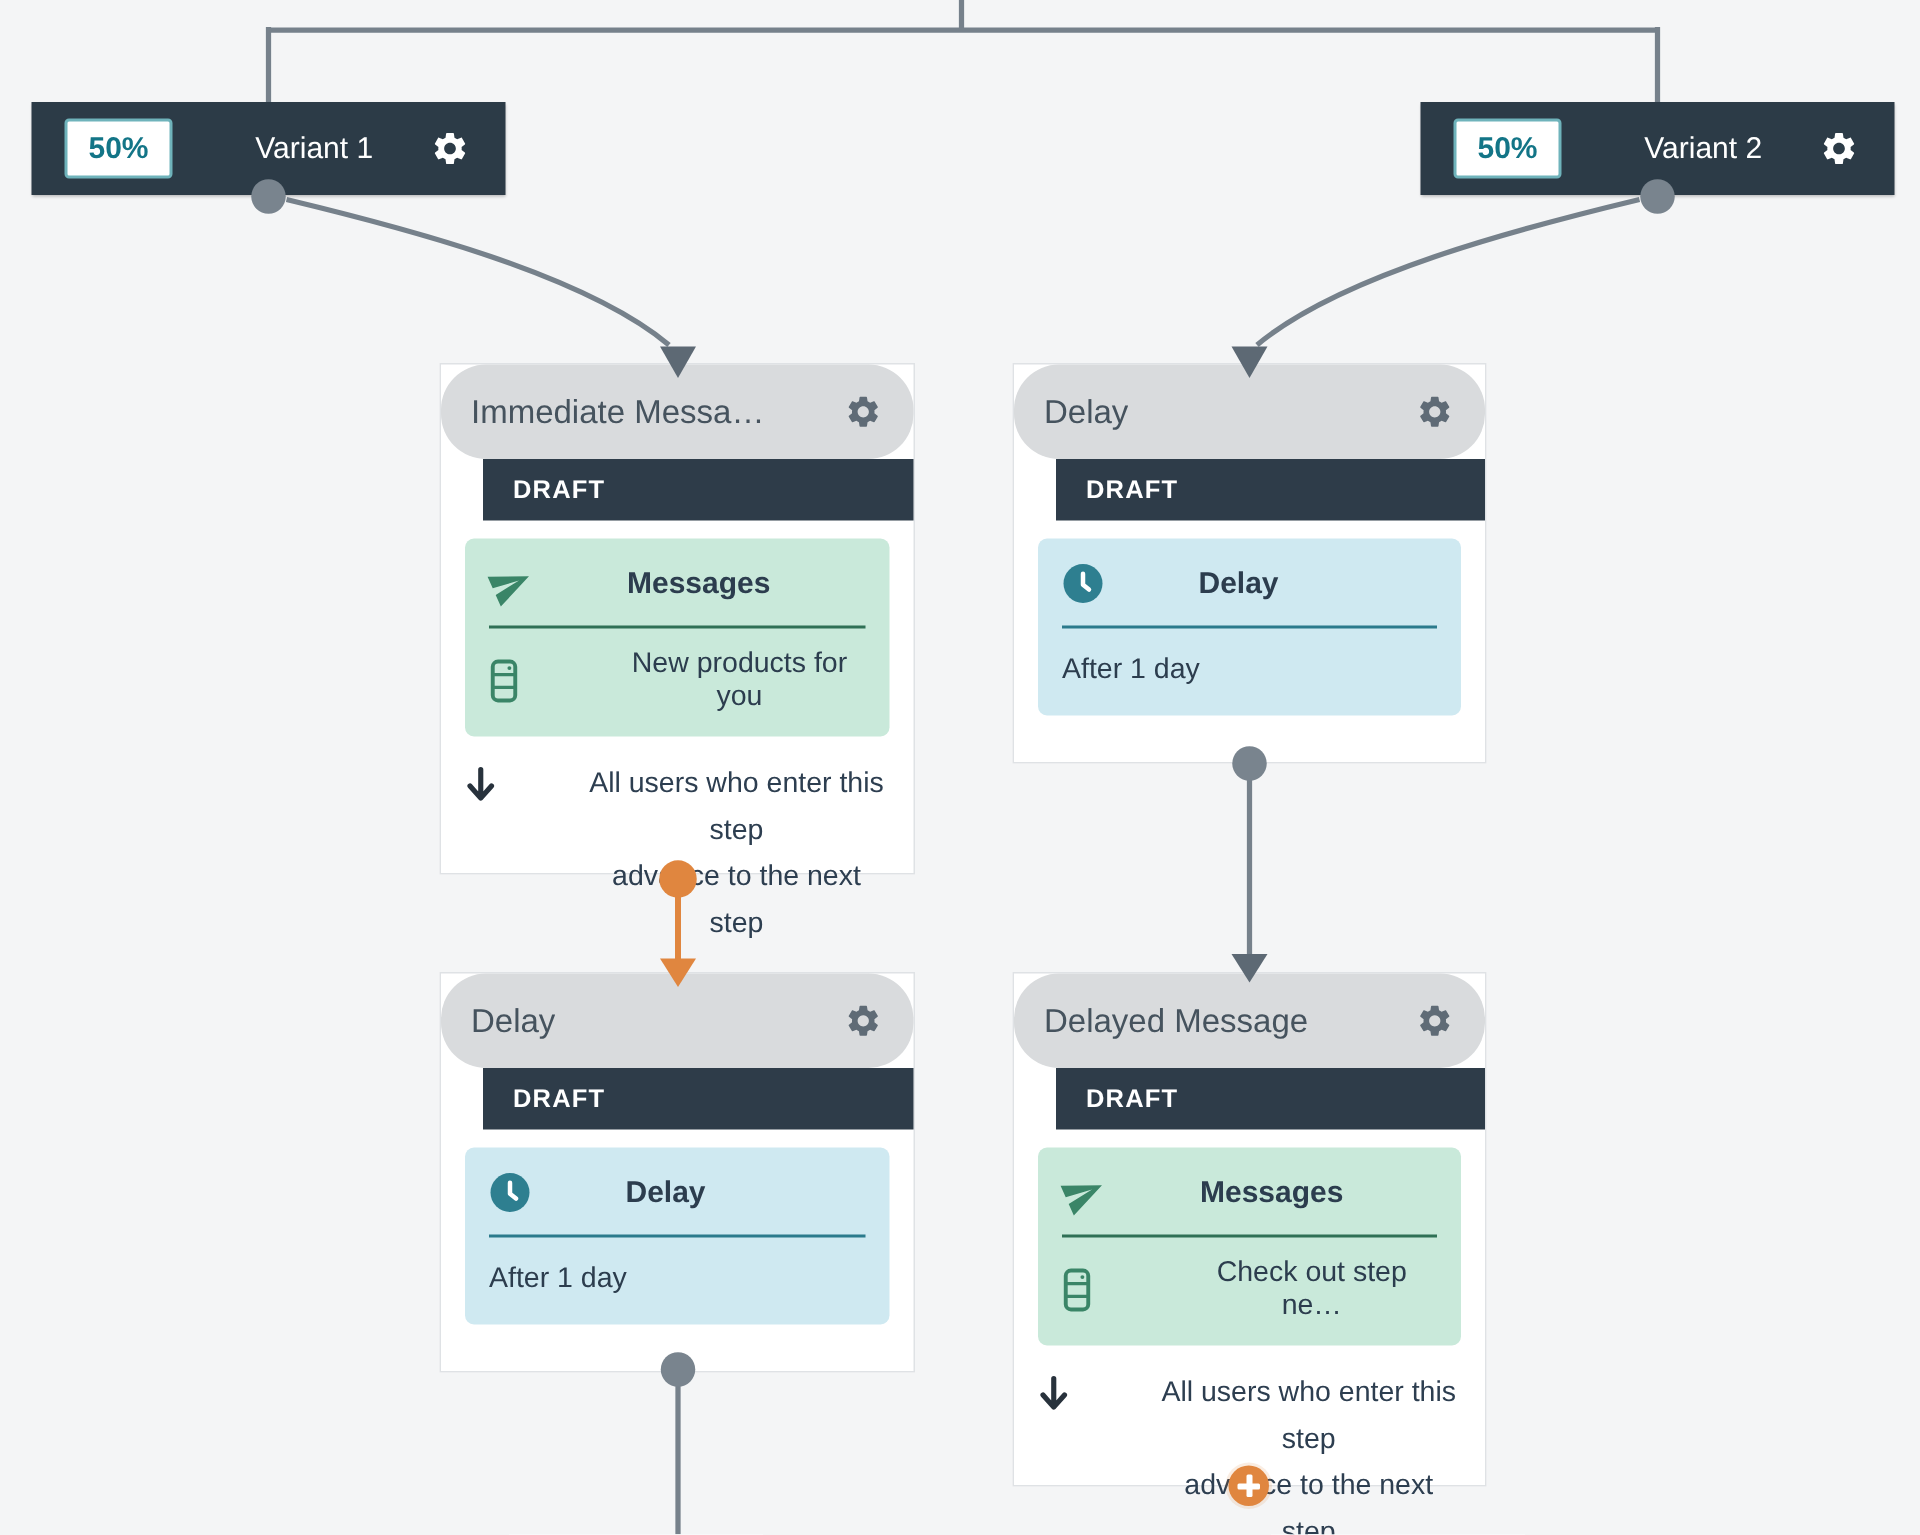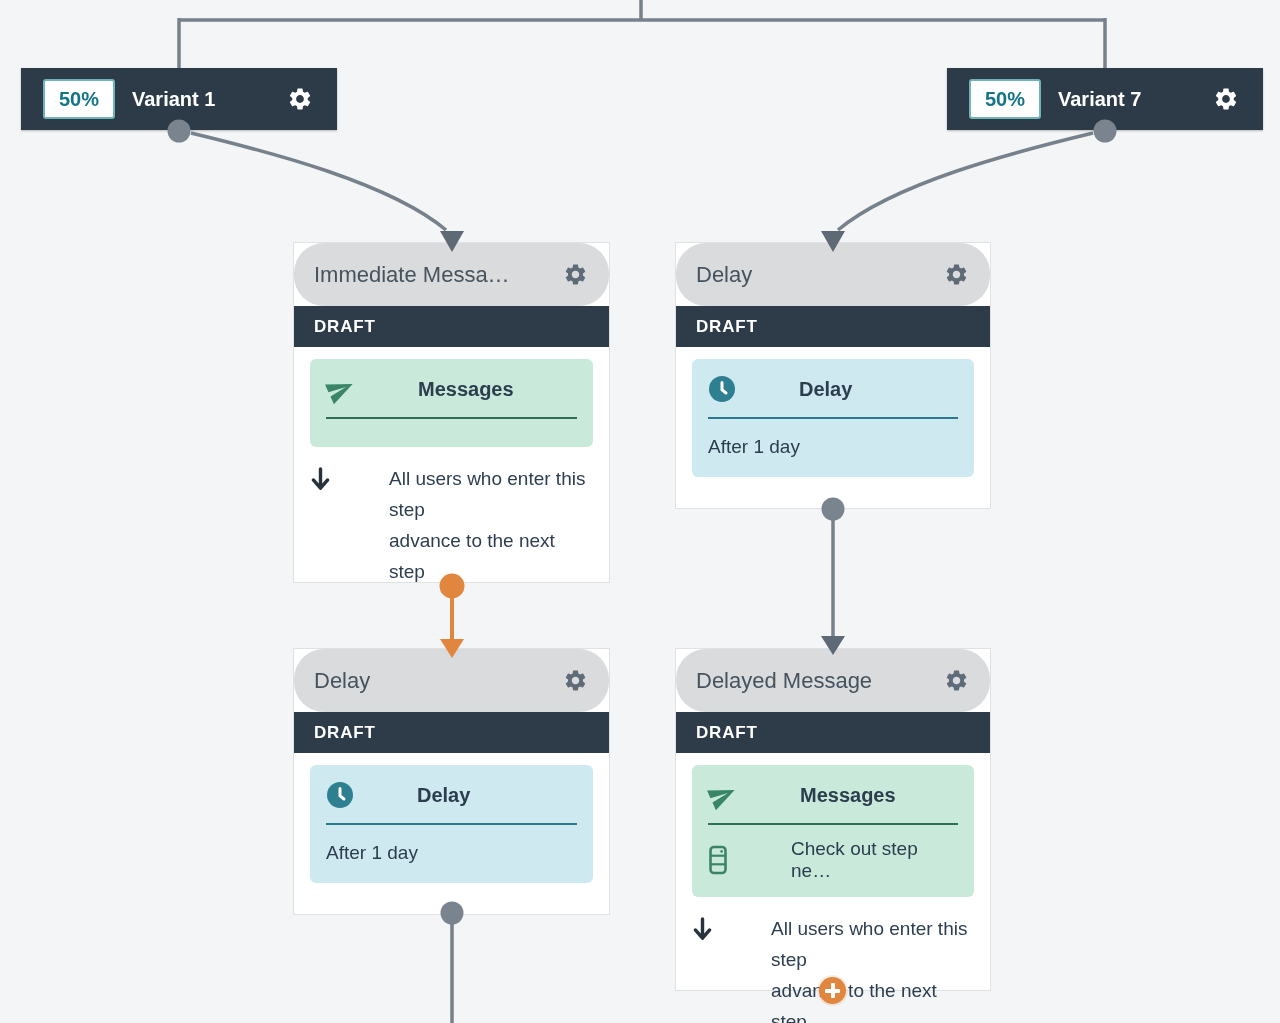--- a/index.html
+++ b/index.html
@@ -1,55 +1,56 @@
 <!DOCTYPE html>
 <html><head>
 <meta charset="utf-8">
 <style>
   html,body { margin:0; padding:0; }
   body { font-family:"Liberation Sans","DejaVu Sans",sans-serif; }
   .canvas {
     position:relative; width:1280px; height:1023px;
-    background:#f4f5f6; overflow:hidden;
+    background:#f4f5f6; overflow:hidden;text-align:center;
   }
   svg.connectors {
     position:absolute; left:0; top:0; width:1280px; height:1023px;
     z-index:3; pointer-events:none;
   }
   
   .variant-node {
     position:absolute; width:316px; height:62px; background:#2c3b47;
     display:flex; align-items:center; z-index:2; box-sizing:border-box;
     box-shadow:0 1px 2px rgba(0,0,0,.25);
   }
   .pct-box {
     margin-left:22px; width:68px; height:36px; background:#ffffff;
     border:2px solid #6fb3bb; border-radius:3px;
     display:flex; align-items:center; justify-content:center;
     color:#137587; font-size:20px; font-weight:bold;
   }
-  .variant-label { margin-left:17px; color:#ffffff; font-size:20px; font-weight:bold; flex:1; }
+  .variant-label { margin-left:17px; color:#ffffff; font-size:20px; font-weight:normal; flex:1; }
   .gear-btn { margin-right:24px; width:26px; height:26px; cursor:pointer; display:flex; }
   
   .card {
     position:absolute; background:#ffffff; border:1px solid #dfe2e5;
     box-sizing:border-box; z-index:2;
   }
   .card-header {
     height:63px; background:#d9dbdd; display:flex; align-items:center;
     padding:0 20px; justify-content:space-between;border-radius:30px;
   }
   .card-title {
     font-size:22px; color:#46535e; white-space:nowrap; overflow:hidden;
   }
   .card-header .gear-btn { margin-right:0; }
   .status-bar {
     height:41px; background:#2e3c49; color:#ffffff; display:flex;
     align-items:center; padding:0 20px; font-size:17px; font-weight:bold;
     letter-spacing:0.8px;
+    margin-left:28px;
   }
   .card-body { padding:12px 16px 0 16px; }
   .block { border-radius:6px; padding:15px 16px; }
   .block.green { background:#c9e9da; }
   .block.blue  { background:#cfe9f1; }
   .block-row { display:flex; align-items:center; min-height:30px;gap:48px; }
   .block-row .blk-icon { margin-right:15px; display:flex; }
   .block-heading { font-size:20px; font-weight:bold; color:#2c3d4e; }
   .block-detail  { font-size:19px; color:#2c3d4e; }
   .sep { border:none; border-top:2px solid #2f7055; margin:13px 0; }
@@ -111,21 +112,21 @@
       <svg viewBox="0 0 24 24" width="26" height="26">
           <path fill="#ffffff" d="M19.14,12.94c0.04-0.3,0.06-0.61,0.06-0.94c0-0.32-0.02-0.64-0.07-0.94l2.03-1.58c0.18-0.14,0.23-0.41,0.12-0.61l-1.92-3.32c-0.12-0.22-0.37-0.29-0.59-0.22l-2.39,0.96c-0.5-0.38-1.03-0.7-1.62-0.94L14.4,2.81c-0.04-0.24-0.24-0.41-0.48-0.41h-3.84c-0.24,0-0.43,0.17-0.47,0.41L9.25,5.35C8.66,5.59,8.12,5.92,7.63,6.29L5.24,5.33c-0.22-0.08-0.47,0-0.59,0.22L2.74,8.87C2.62,9.08,2.66,9.34,2.86,9.48l2.03,1.58C4.84,11.36,4.8,11.69,4.8,12s0.02,0.64,0.07,0.94l-2.03,1.58c-0.18,0.14-0.23,0.41-0.12,0.61l1.92,3.32c0.12,0.22,0.37,0.29,0.59,0.22l2.39-0.96c0.5,0.38,1.03,0.7,1.62,0.94l0.36,2.54c0.05,0.24,0.24,0.41,0.48,0.41h3.84c0.24,0,0.44-0.17,0.47-0.41l0.36-2.54c0.59-0.24,1.13-0.56,1.62-0.94l2.39,0.96c0.22,0.08,0.47,0,0.59-0.22l1.92-3.32c0.12-0.22,0.07-0.47-0.12-0.61L19.14,12.94z M12,15.6c-1.98,0-3.6-1.62-3.6-3.6s1.62-3.6,3.6-3.6s3.6,1.62,3.6,3.6S13.98,15.6,12,15.6z"></path>
         </svg>
     </span>
   </div>
 
   <div class="variant-node" style="left:947px; top:68px;">
     <div class="pct-box">
       <span>50%</span>
     </div>
-    <span class="variant-label">Variant 7</span>
+    <span class="variant-label">Variant 2</span>
     <span class="gear-btn">
       <svg viewBox="0 0 24 24" width="26" height="26">
           <path fill="#ffffff" d="M19.14,12.94c0.04-0.3,0.06-0.61,0.06-0.94c0-0.32-0.02-0.64-0.07-0.94l2.03-1.58c0.18-0.14,0.23-0.41,0.12-0.61l-1.92-3.32c-0.12-0.22-0.37-0.29-0.59-0.22l-2.39,0.96c-0.5-0.38-1.03-0.7-1.62-0.94L14.4,2.81c-0.04-0.24-0.24-0.41-0.48-0.41h-3.84c-0.24,0-0.43,0.17-0.47,0.41L9.25,5.35C8.66,5.59,8.12,5.92,7.63,6.29L5.24,5.33c-0.22-0.08-0.47,0-0.59,0.22L2.74,8.87C2.62,9.08,2.66,9.34,2.86,9.48l2.03,1.58C4.84,11.36,4.8,11.69,4.8,12s0.02,0.64,0.07,0.94l-2.03,1.58c-0.18,0.14-0.23,0.41-0.12,0.61l1.92,3.32c0.12,0.22,0.37,0.29,0.59,0.22l2.39-0.96c0.5,0.38,1.03,0.7,1.62,0.94l0.36,2.54c0.05,0.24,0.24,0.41,0.48,0.41h3.84c0.24,0,0.44-0.17,0.47-0.41l0.36-2.54c0.59-0.24,1.13-0.56,1.62-0.94l2.39,0.96c0.22,0.08,0.47,0,0.59-0.22l1.92-3.32c0.12-0.22,0.07-0.47-0.12-0.61L19.14,12.94z M12,15.6c-1.98,0-3.6-1.62-3.6-3.6s1.62-3.6,3.6-3.6s3.6,1.62,3.6,3.6S13.98,15.6,12,15.6z"></path>
         </svg>
     </span>
   </div>
 
   <div class="card" style="left:293px; top:242px; width:317px; height:341px;">
     <div class="card-header">
       <span class="card-title">Immediate Messa…</span>
@@ -140,20 +141,31 @@
       <div class="block green">
         <div class="block-row">
           <span class="blk-icon">
             <svg viewBox="0 0 24 24" width="29" height="29" style="transform:rotate(-24deg)">
                 <path fill="#3a8567" d="M2.01 21L23 12 2.01 3 2 10l15 2-15 2z"></path>
               </svg>
           </span>
           <span class="block-heading">Messages</span>
         </div>
         <hr class="sep">
+        <div class="block-row">
+          <span class="blk-icon">
+            <svg viewBox="0 0 20 30" width="20" height="30">
+                <rect x="2.5" y="2" width="15" height="26" rx="3.5" fill="none" stroke="#3a8567" stroke-width="2.6"></rect>
+                <line x1="2.5" y1="10.7" x2="17.5" y2="10.7" stroke="#3a8567" stroke-width="2.2"></line>
+                <line x1="2.5" y1="19.3" x2="17.5" y2="19.3" stroke="#3a8567" stroke-width="2.2"></line>
+                <circle cx="13.6" cy="6.4" r="1.3" fill="#3a8567"></circle>
+              </svg>
+          </span>
+          <span class="block-detail">New products for you</span>
+        </div>
       </div>
       <div class="note">
         <span class="note-icon">
           <svg viewBox="0 0 22 26" width="21" height="25">
               <path d="M11 2 V20 M3.5 13.5 L11 22 L18.5 13.5" fill="none" stroke="#28323c" stroke-width="3.6" stroke-linecap="round" stroke-linejoin="round"></path>
             </svg>
         </span>
         <span>
           <span>All users who enter this step</span><br>
           <span>advance to the next step</span>

